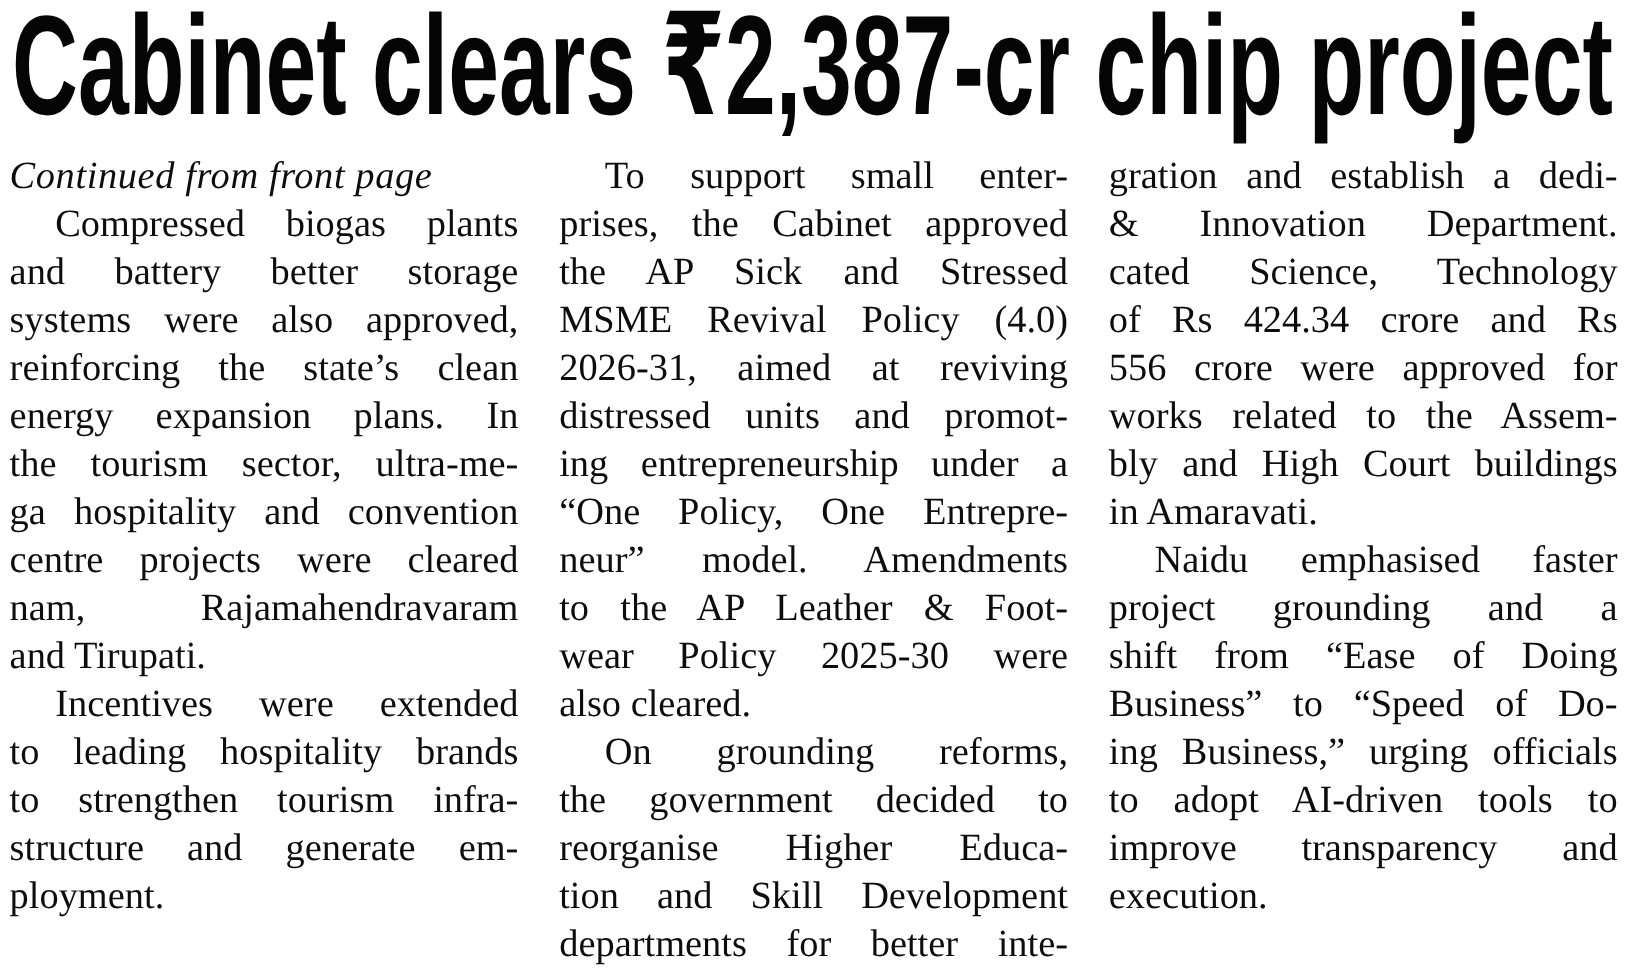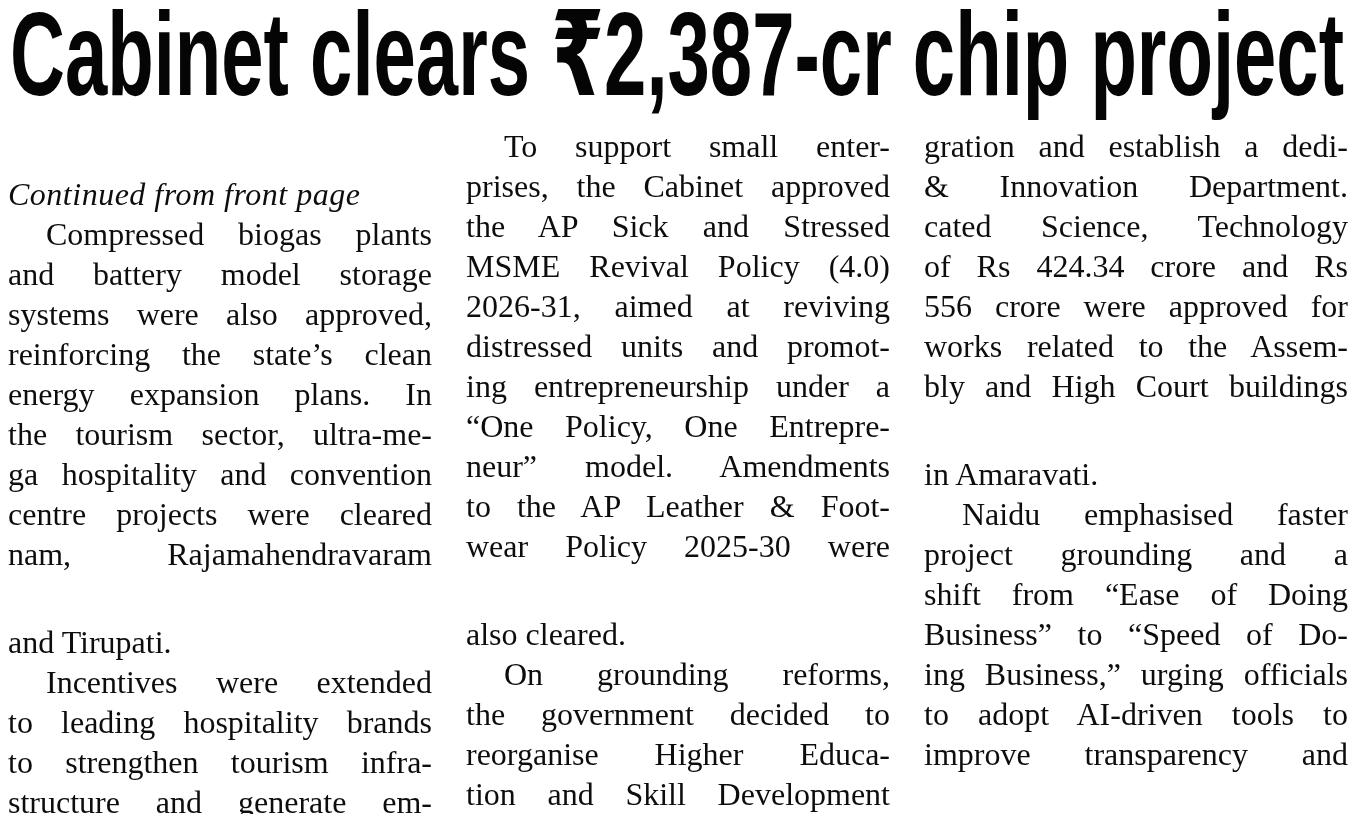--- a/index.html
+++ b/index.html
@@ -43,21 +43,20 @@
     font-family: "Liberation Serif", serif;
     font-size: 32px;
     line-height: 40px;
     color: #0d0d0d;
     white-space: nowrap;
     text-align: justify;
     text-align-last: justify;
   }
   .line.last {
     text-align-last: left;
-    margin-top: 48px;
   }
   .line.indent {
     padding-left: 38px;
   }
   .line.italic {
     font-style: italic;
     letter-spacing: 0.5px;
   }
 </style>
 </head>
@@ -66,21 +65,21 @@
 <div class="page">
   <div class="headline-wrap">
     <svg width="1354" height="126" viewBox="0 0 1354 126">
       <text x="10" y="95" font-size="118" textLength="1334" lengthAdjust="spacingAndGlyphs" class="headline-text">Cabinet clears ₹2,387-cr chip project</text>
     </svg>
   </div>
   <div class="columns">
       <div class="col">
         <div class="line last italic">Continued from front page</div>
         <div class="line indent">Compressed biogas plants</div>
-        <div class="line">and battery model storage</div>
+        <div class="line">and battery better storage</div>
         <div class="line">systems were also approved,</div>
         <div class="line">reinforcing the state’s clean</div>
         <div class="line">energy expansion plans. In</div>
         <div class="line">the tourism sector, ultra-me-</div>
         <div class="line">ga hospitality and convention</div>
         <div class="line">centre projects were cleared</div>
         <div class="line">nam, Rajamahendravaram</div>
         <div class="line last">and Tirupati.</div>
         <div class="line indent">Incentives were extended</div>
         <div class="line">to leading hospitality brands</div>

